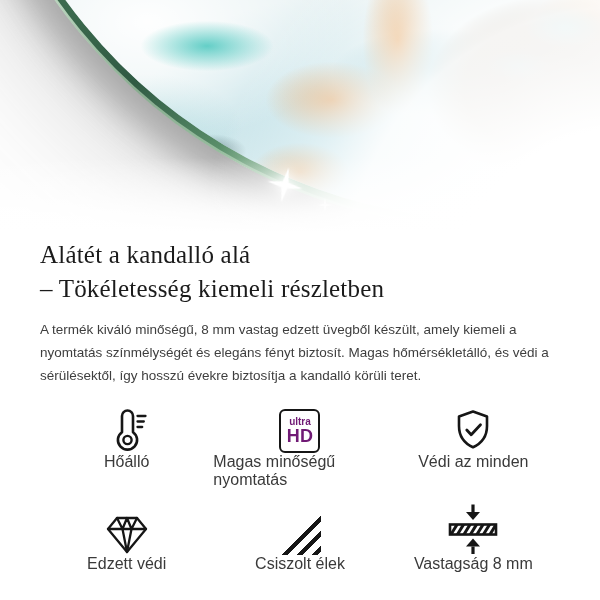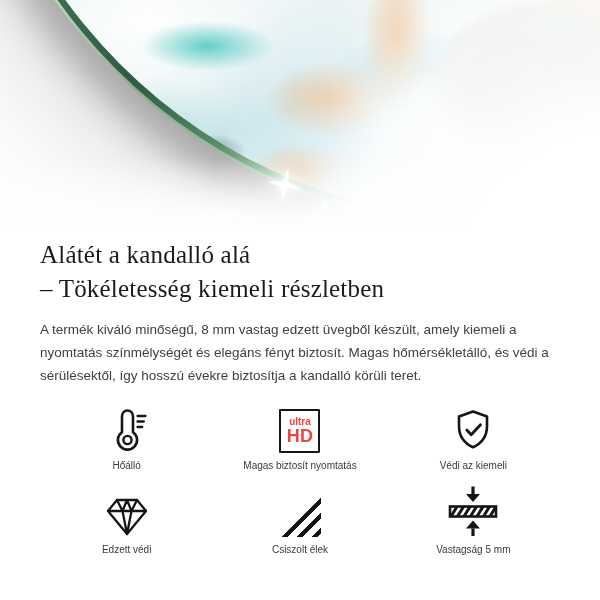--- a/index.html
+++ b/index.html
@@ -69,24 +69,24 @@
     margin:0;max-width:543px;
   }
 
   
   .features{
     display:grid;grid-template-columns:repeat(3,1fr);
     row-gap:18px;margin-top:18px;
   }
   .feature{display:flex;flex-direction:column;align-items:center;}
   .icon-box{height:48px;display:flex;align-items:flex-end;justify-content:center;}
-  .feature-label{margin-top:7px;font-size:10px;color:#3a3a3a;}
+  .feature-label{margin-top:0;font-size:16px;color:#3a3a3a;}
   .uhd-box{
-    width:37px;height:40px;border:2.6px solid #161616;border-radius:1px;
-    display:flex;flex-direction:column;align-items:center;justify-content:center;color:#ef4444;
+    width:37px;height:40px;border:2.6px solid #161616;border-radius:6px;
+    display:flex;flex-direction:column;align-items:center;justify-content:center;color:#701a75;
   }
   .uhd-top{font-size:10px;font-weight:600;line-height:1;}
   .uhd-bottom{font-size:18px;font-weight:700;line-height:1.05;letter-spacing:.3px;}
   .stripe-triangle{
     width:42px;height:42px;
     background:repeating-linear-gradient(135deg,#161616 0 4.5px,transparent 4.5px 10.5px);
     clip-path:polygon(0 100%,100% 0,100% 100%);
   }
   svg.lineart{display:block;}
 </style>
@@ -132,31 +132,31 @@
         <div class="feature-label">Hőálló</div>
       </div>
 
       <div class="feature">
         <div class="icon-box">
           <div class="uhd-box">
             <span class="uhd-top">ultra</span>
             <span class="uhd-bottom">HD</span>
           </div>
         </div>
-        <div class="feature-label">Magas biztosít nyomtatás</div>
+        <div class="feature-label">Magas minőségű nyomtatás</div>
       </div>
 
       <div class="feature">
         <div class="icon-box">
           <svg class="lineart" width="40" height="44" viewBox="0 0 40 44" fill="none" stroke="#161616" stroke-linecap="round" stroke-linejoin="round">
             <path d="M20 2.5 L34 7.5 V17 C34 27.8 27.6 34.8 20 38.3 C12.4 34.8 6 27.8 6 17 V7.5 Z" stroke-width="2.6"></path>
             <path d="M13.8 21 L18.2 25.8 L27.5 15.8" stroke-width="2.8"></path>
           </svg>
         </div>
-        <div class="feature-label">Védi az kiemeli</div>
+        <div class="feature-label">Védi az minden</div>
       </div>
 
       <div class="feature">
         <div class="icon-box">
           <svg class="lineart" width="46" height="40" viewBox="0 0 46 40" fill="none" stroke="#161616" stroke-linecap="round" stroke-linejoin="round" stroke-width="2.3">
             <path d="M13 3 H33 L42 14 L23 37 L4 14 Z"></path>
             <line x1="4" y1="14" x2="42" y2="14"></line>
             <path d="M13 3 L18.5 14 L23 3 L27.5 14 L33 3"></path>
             <path d="M18.5 14 L23 37 L27.5 14"></path>
           </svg>
@@ -188,18 +188,18 @@
               <line x1="19" y1="33" x2="27" y2="20"></line>
               <line x1="25.5" y1="33" x2="33.5" y2="20"></line>
               <line x1="32" y1="33" x2="40" y2="20"></line>
               <line x1="38.5" y1="33" x2="46.5" y2="20"></line>
               <line x1="45" y1="33" x2="53" y2="20"></line>
             </g>
             <polygon points="22,43.5 36,43.5 29,35.5" fill="#161616"></polygon>
             <line x1="29" y1="43.5" x2="29" y2="51" stroke="#161616" stroke-width="3.2"></line>
           </svg>
         </div>
-        <div class="feature-label">Vastagság 5 mm</div>
+        <div class="feature-label">Vastagság 8 mm</div>
       </div>
 
     </div>
   </div>
 </div>
 
 </body></html>

